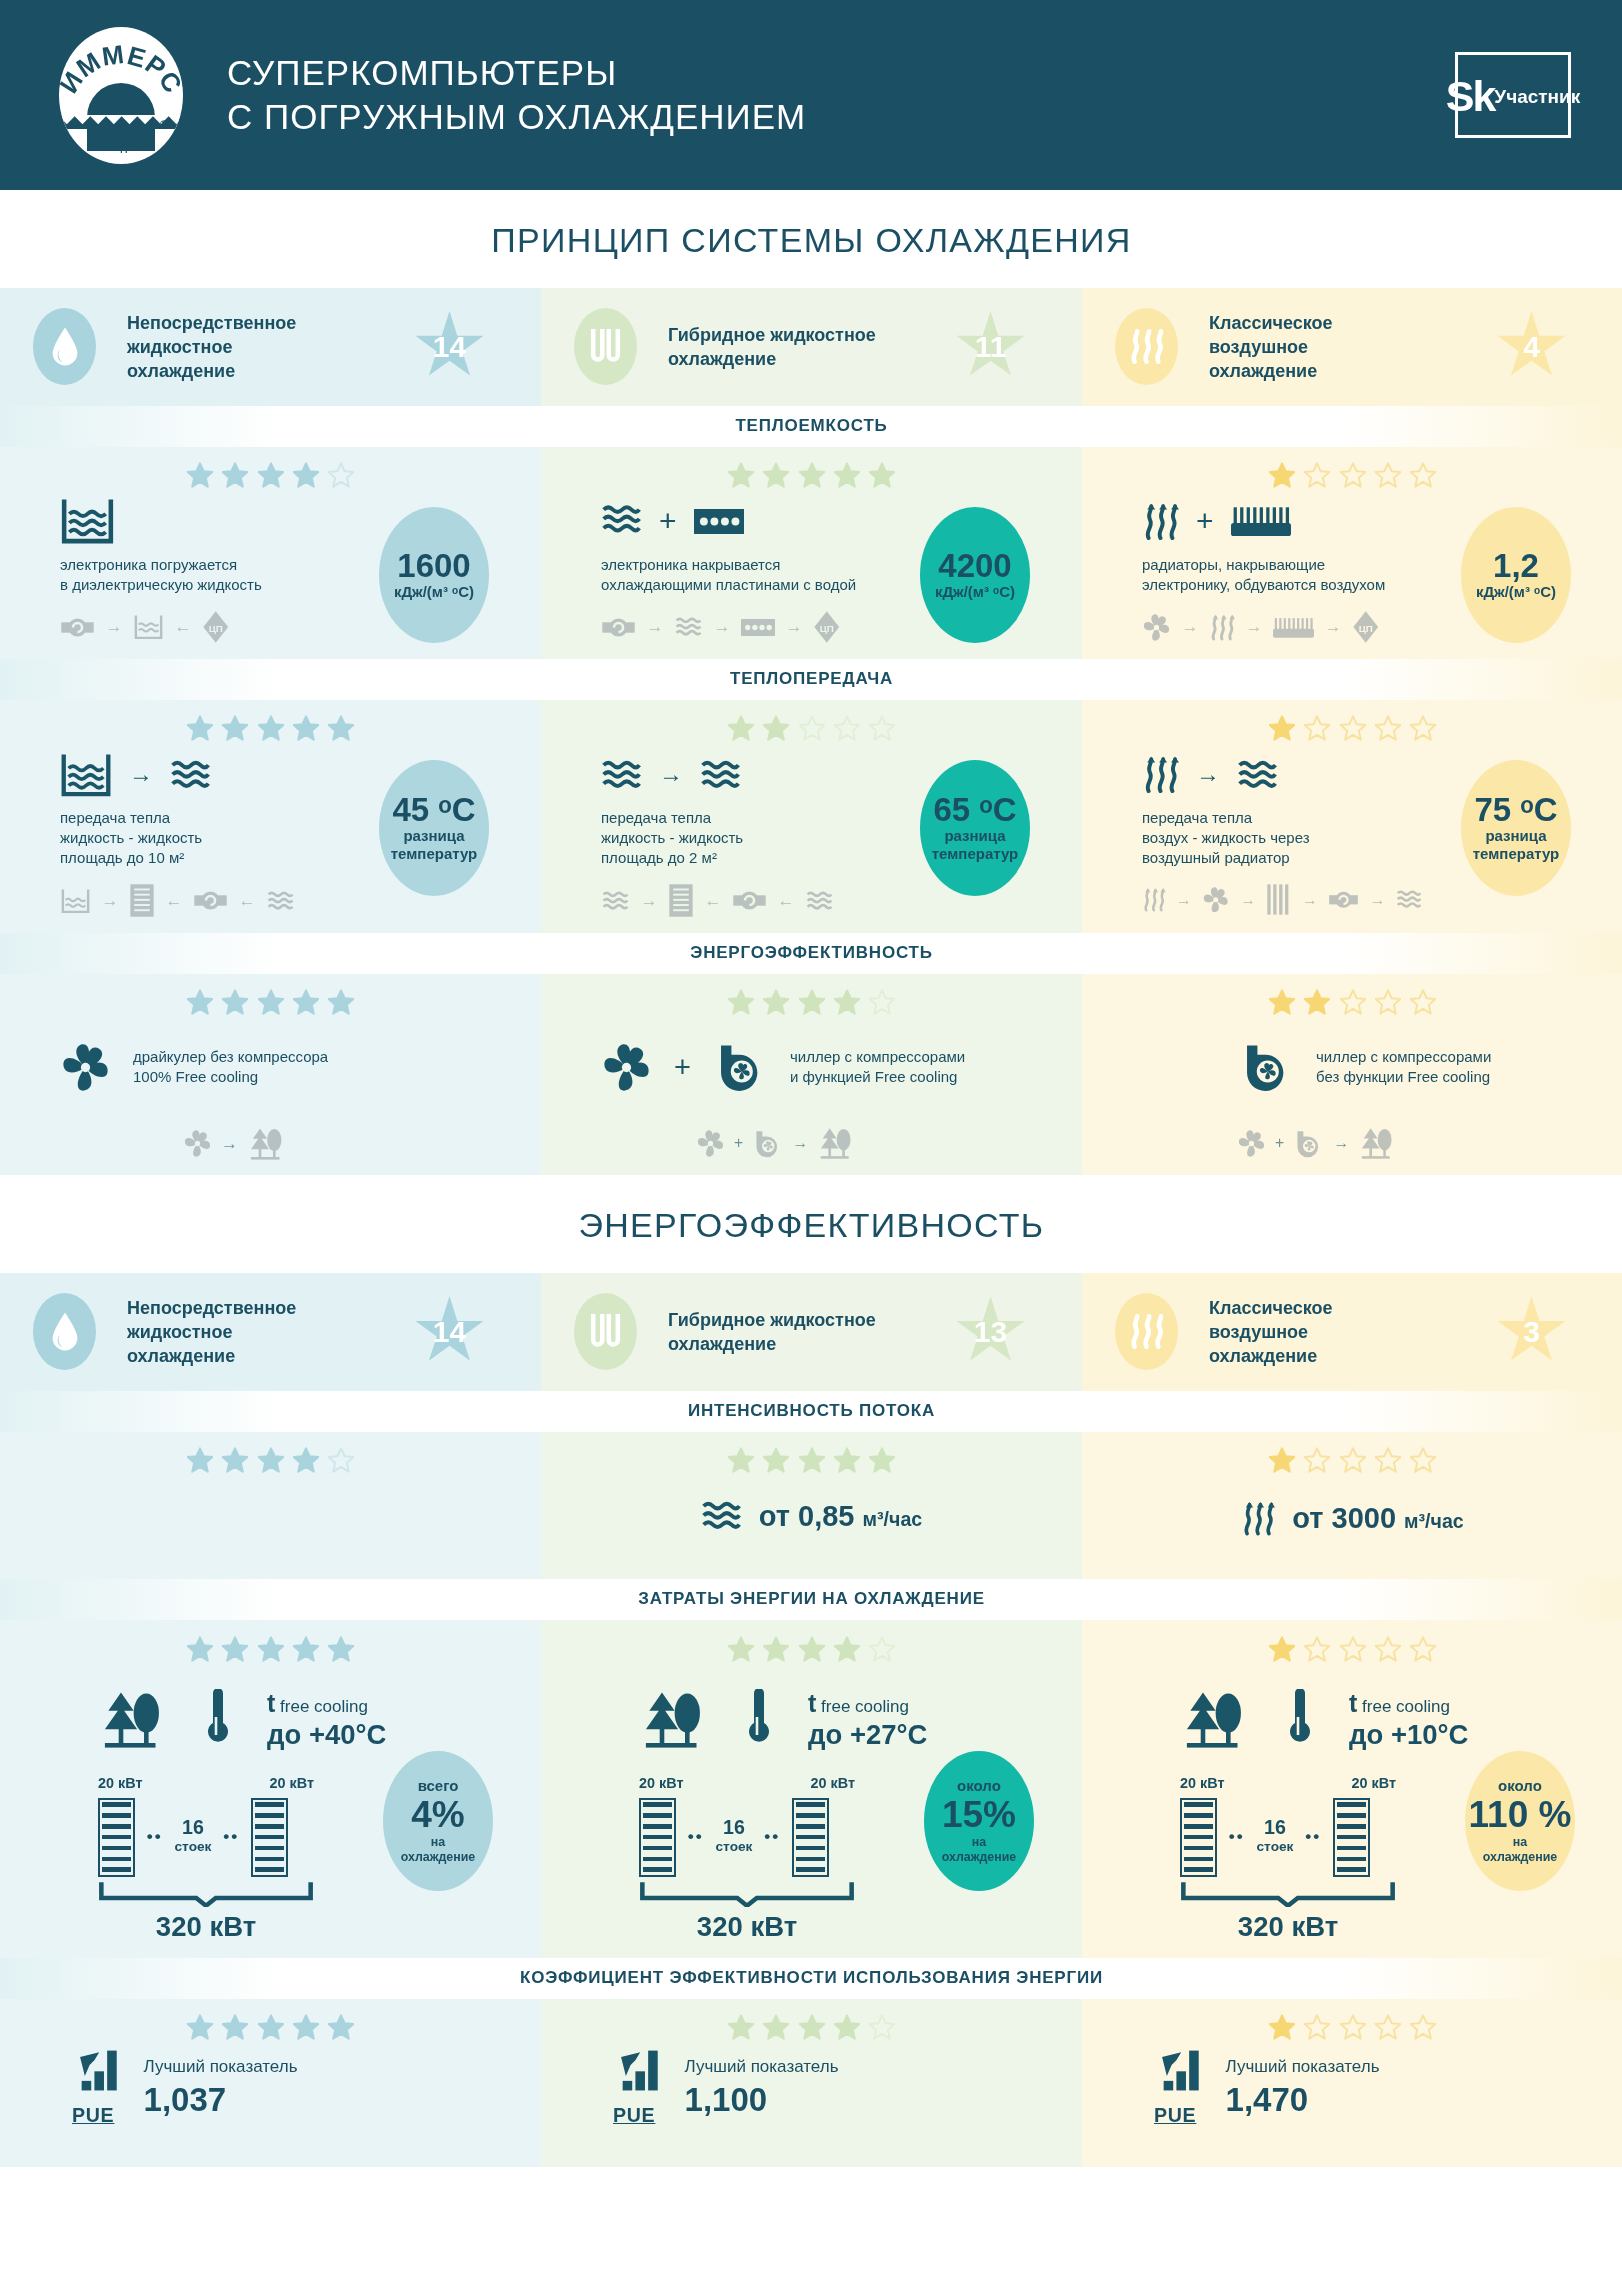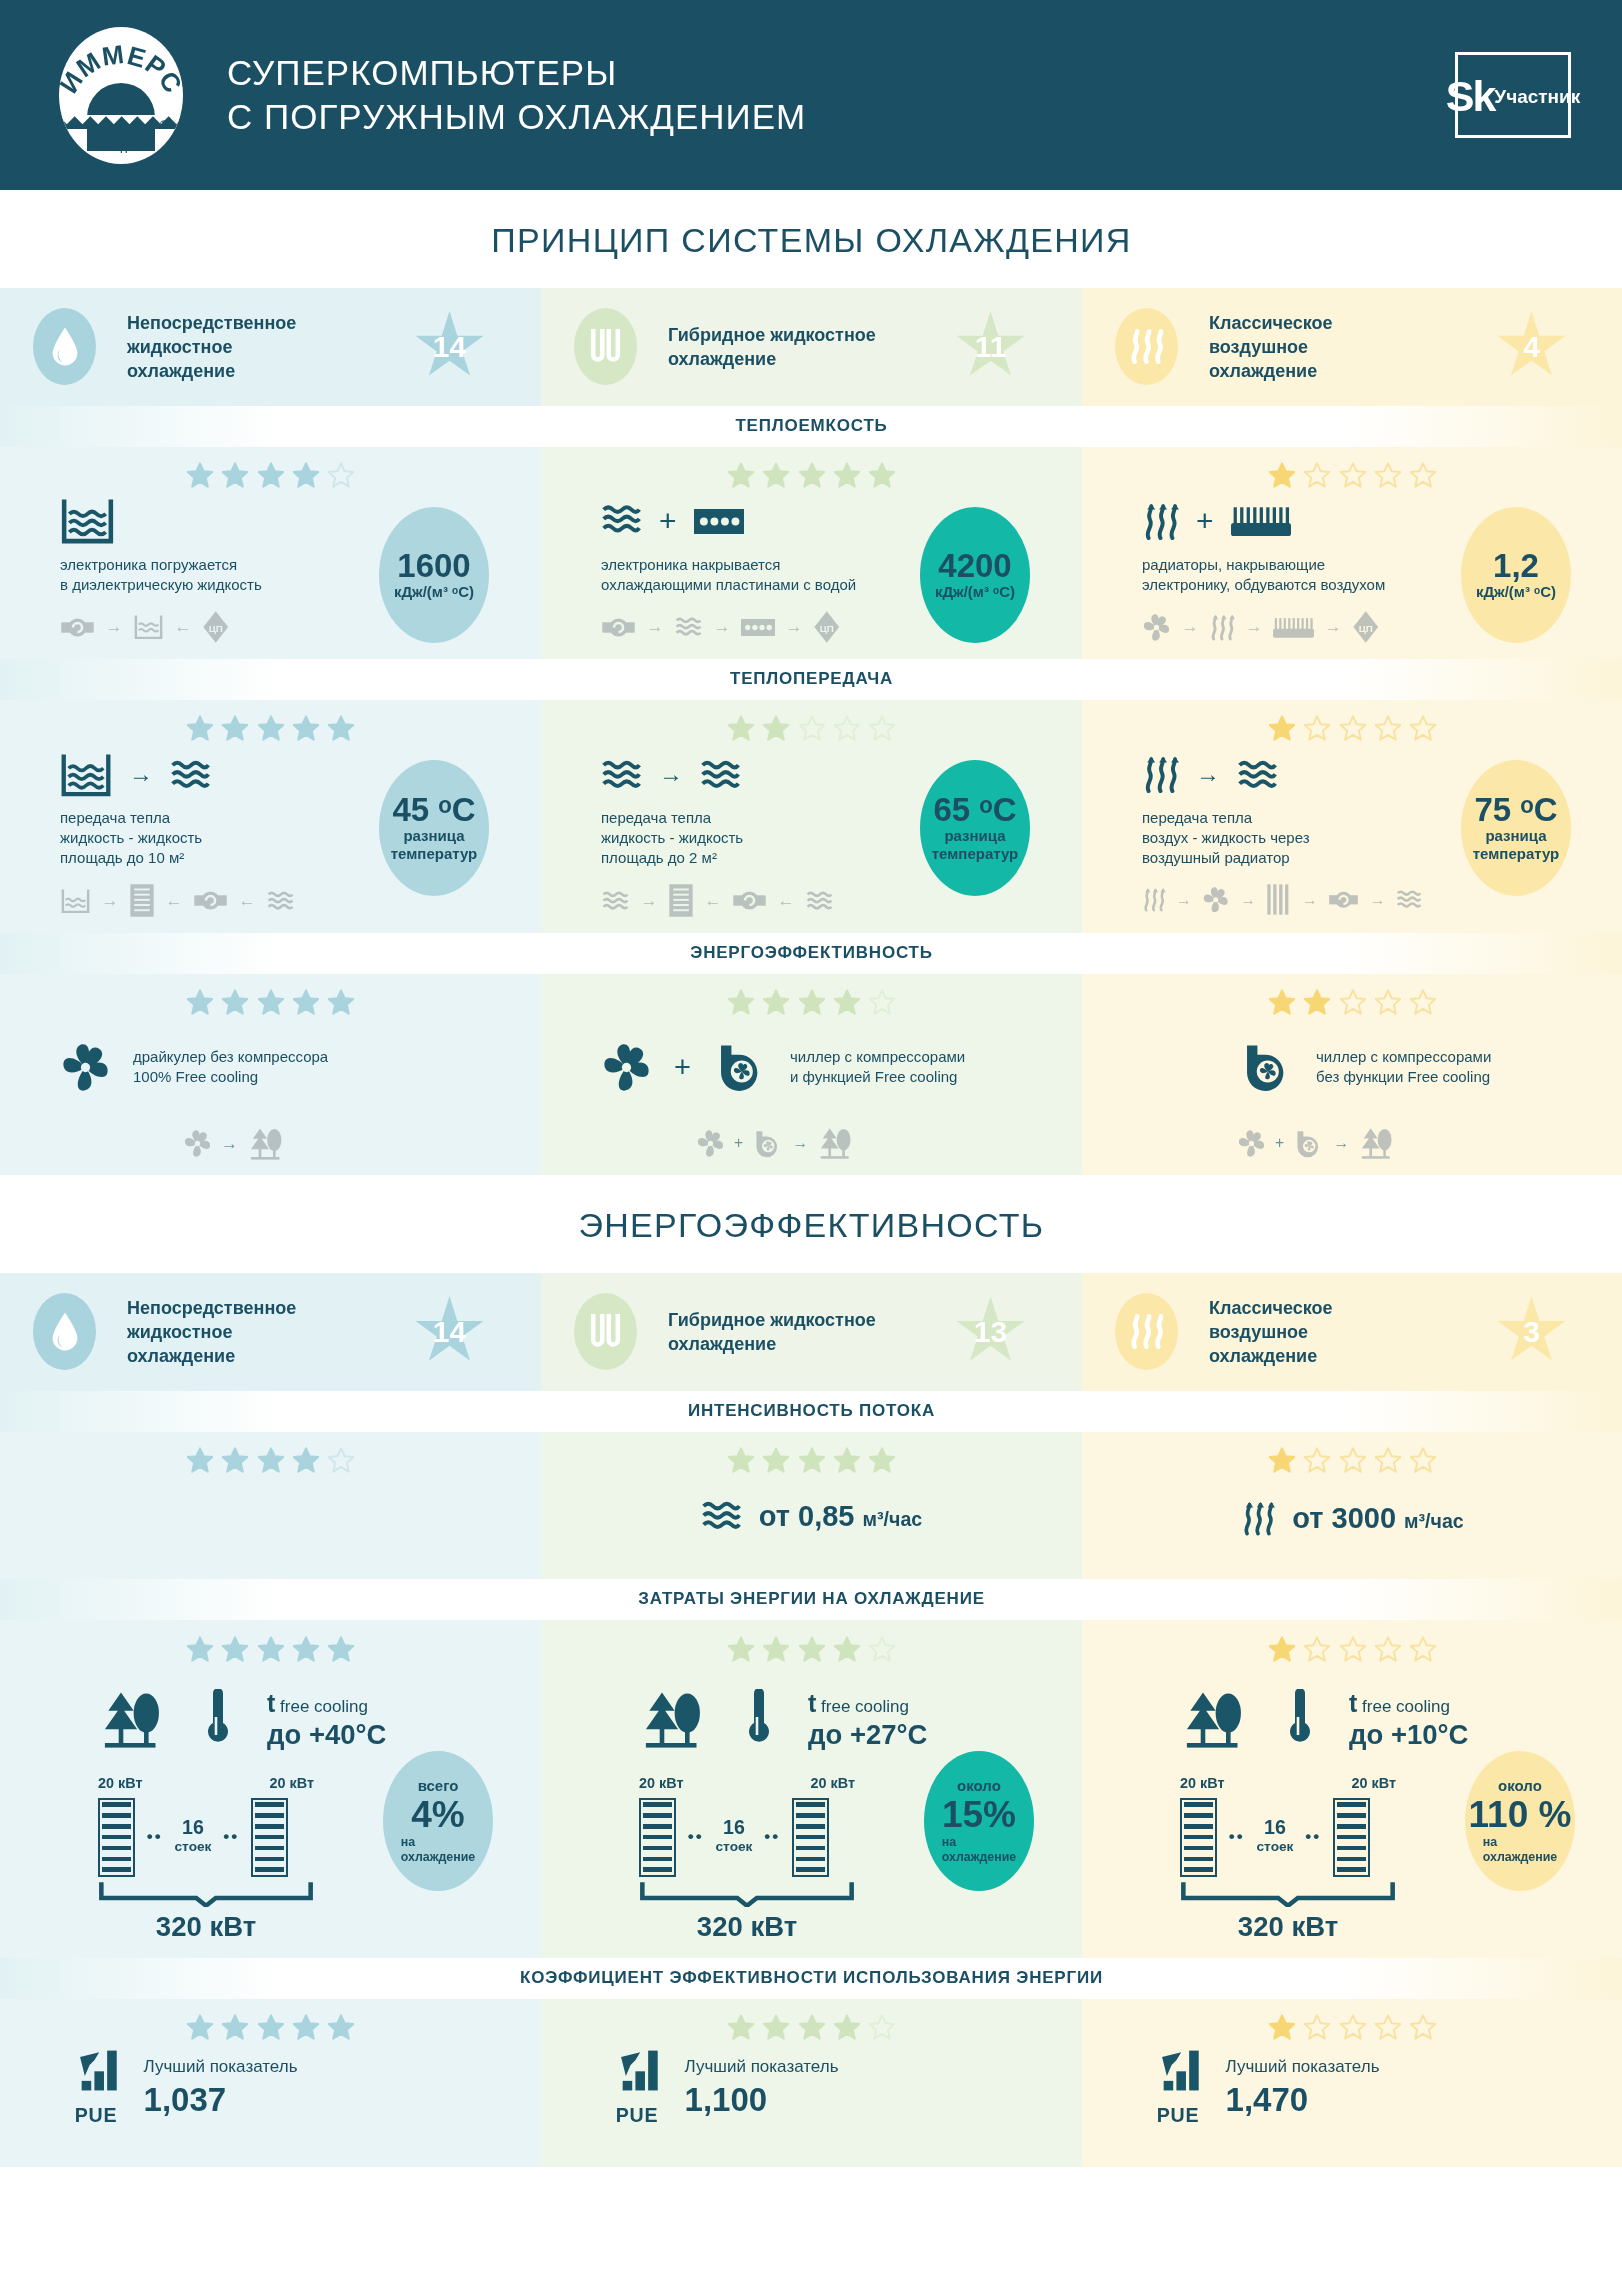--- a/index.html
+++ b/index.html
@@ -204,29 +204,29 @@
   .rack { width: 37px; height: 79px; border: 2.6px solid #1b4f63; display:flex; flex-direction:column; justify-content:space-between; padding: 2.6px 2px; }
   .rack i { display:block; height:4.6px; background:#1b4f63; }
   .dots { font-size: 17px; font-weight:bold; letter-spacing:2px; color:#1b4f63; }
   .mid16 { text-align:center; font-size: 19.6px; font-weight:bold; color:#1b4f63; line-height: 19.6px;}
   .mid16 small { display:block; font-size:13.7px; font-weight:bold; }
   .brace { width: 216px; height: 26px; margin-top: 3.9px; }
   .kvt { font-size: 27.5px; font-weight: bold; color:#1b4f63; text-align:center; width: 216px; margin-top: 2.6px; }
   .ec-bubble {
     position:absolute; right: 48px; top: 131px;
     width: 110px; height: 140px; border-radius: 50%;
-    display:flex; flex-direction:column; align-items:center; justify-content:center; text-align:left;
+    display:flex; flex-direction:column; align-items:center; justify-content:center; text-align:center;
   }
   .ec-bubble .lbl { font-size: 15px; font-weight:bold; color:#1b4f63; }
   .ec-bubble .pct { font-size: 37px; font-weight:bold; color:#1b4f63; line-height:41px; }
   .ec-bubble .fin { font-size: 12.4px; font-weight:bold; color:#1b4f63; line-height: 14.4px; }
 
   
   .pue-body { display:flex; align-items:center; padding-left: 72px; gap: 23.6px; padding-bottom: 26px; }
-  .pue-ico { text-align:center; }
+  .pue-ico { text-align:left;text-decoration:underline; }
   .pue-ico .lab { font-size: 19.6px; font-weight: bold; color:#1b4f63; letter-spacing: 0.7px; margin-top: 1.3px; }
   .pue-txt .t1 { font-size: 17px; color:#1b4f63; }
   .pue-txt .t2 { font-size: 33px; font-weight: bold; color:#1b4f63; margin-top: 3.9px; }
   .footer-pad { height: 46px; background:#fff; }
 </style>
 </head>
 <body>
 
 <div class="header">
   <div class="logo-wrap">

